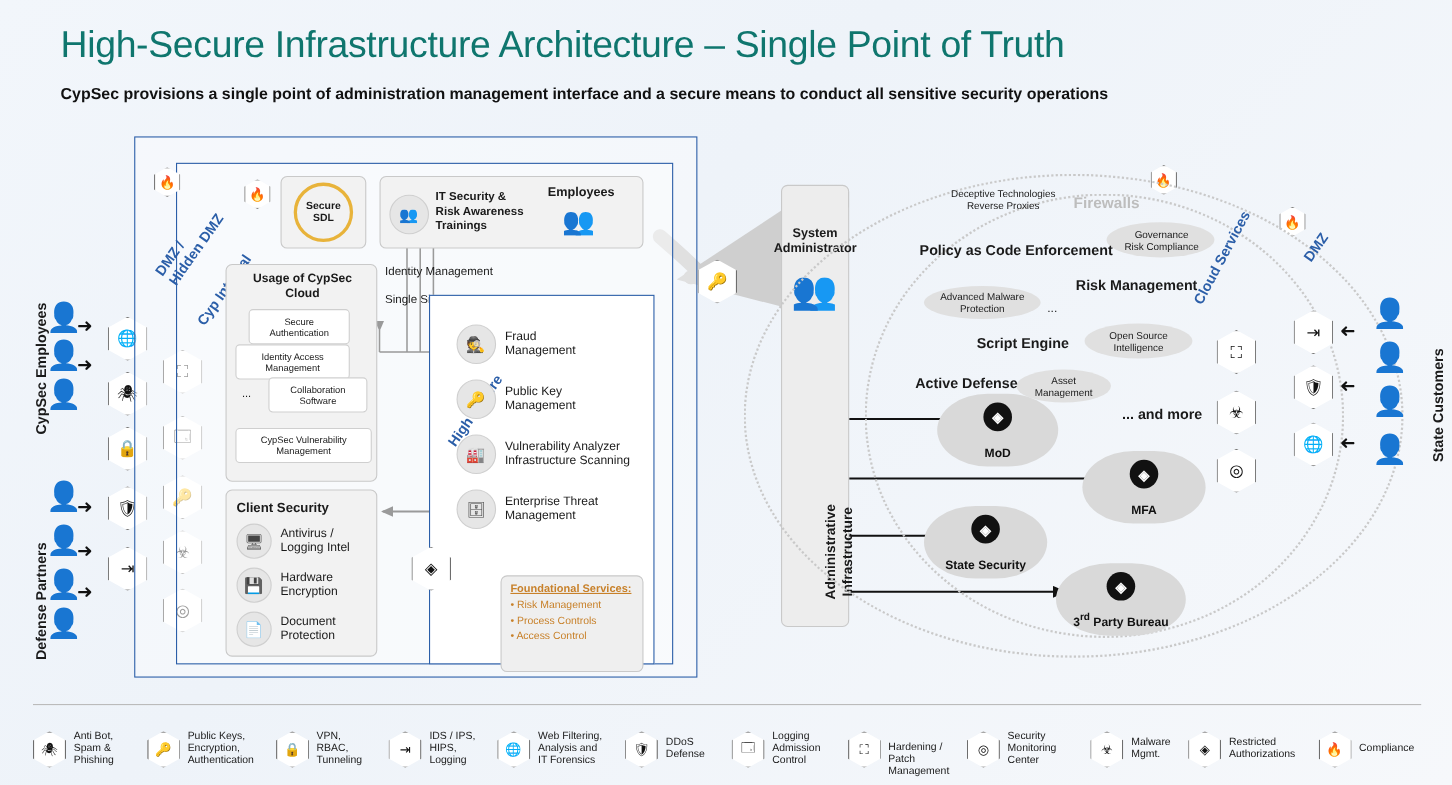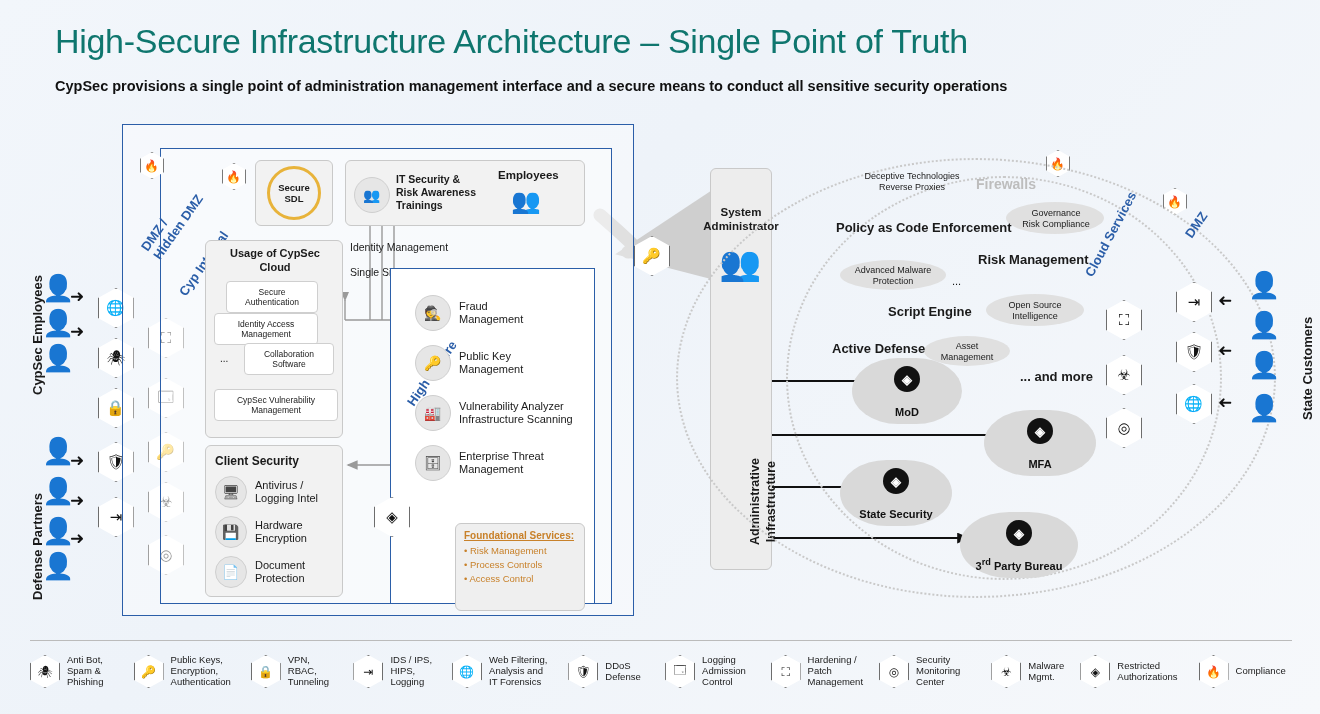--- a/index.html
+++ b/index.html
@@ -405,21 +405,21 @@
 Defense</div>
       </div>
     <div class="legitem" style="width:95px;">
         <div class="hex small">🗔</div>
         <div class="t" style="white-space:pre-line;">Logging
 Admission
 Control</div>
       </div>
     <div class="legitem" style="width:98px;">
         <div class="hex small">⛶</div>
-        <div class="t" style="white-space:pre-line;">Hardening /
+        <div class="t" style="white-space:pre-line;margin-top:20px;">Hardening /
 Patch
 Management</div>
       </div>
     <div class="legitem" style="width:102px;">
         <div class="hex small">◎</div>
         <div class="t" style="white-space:pre-line;">Security
 Monitoring
 Center</div>
       </div>
     <div class="legitem" style="width:78px;">

